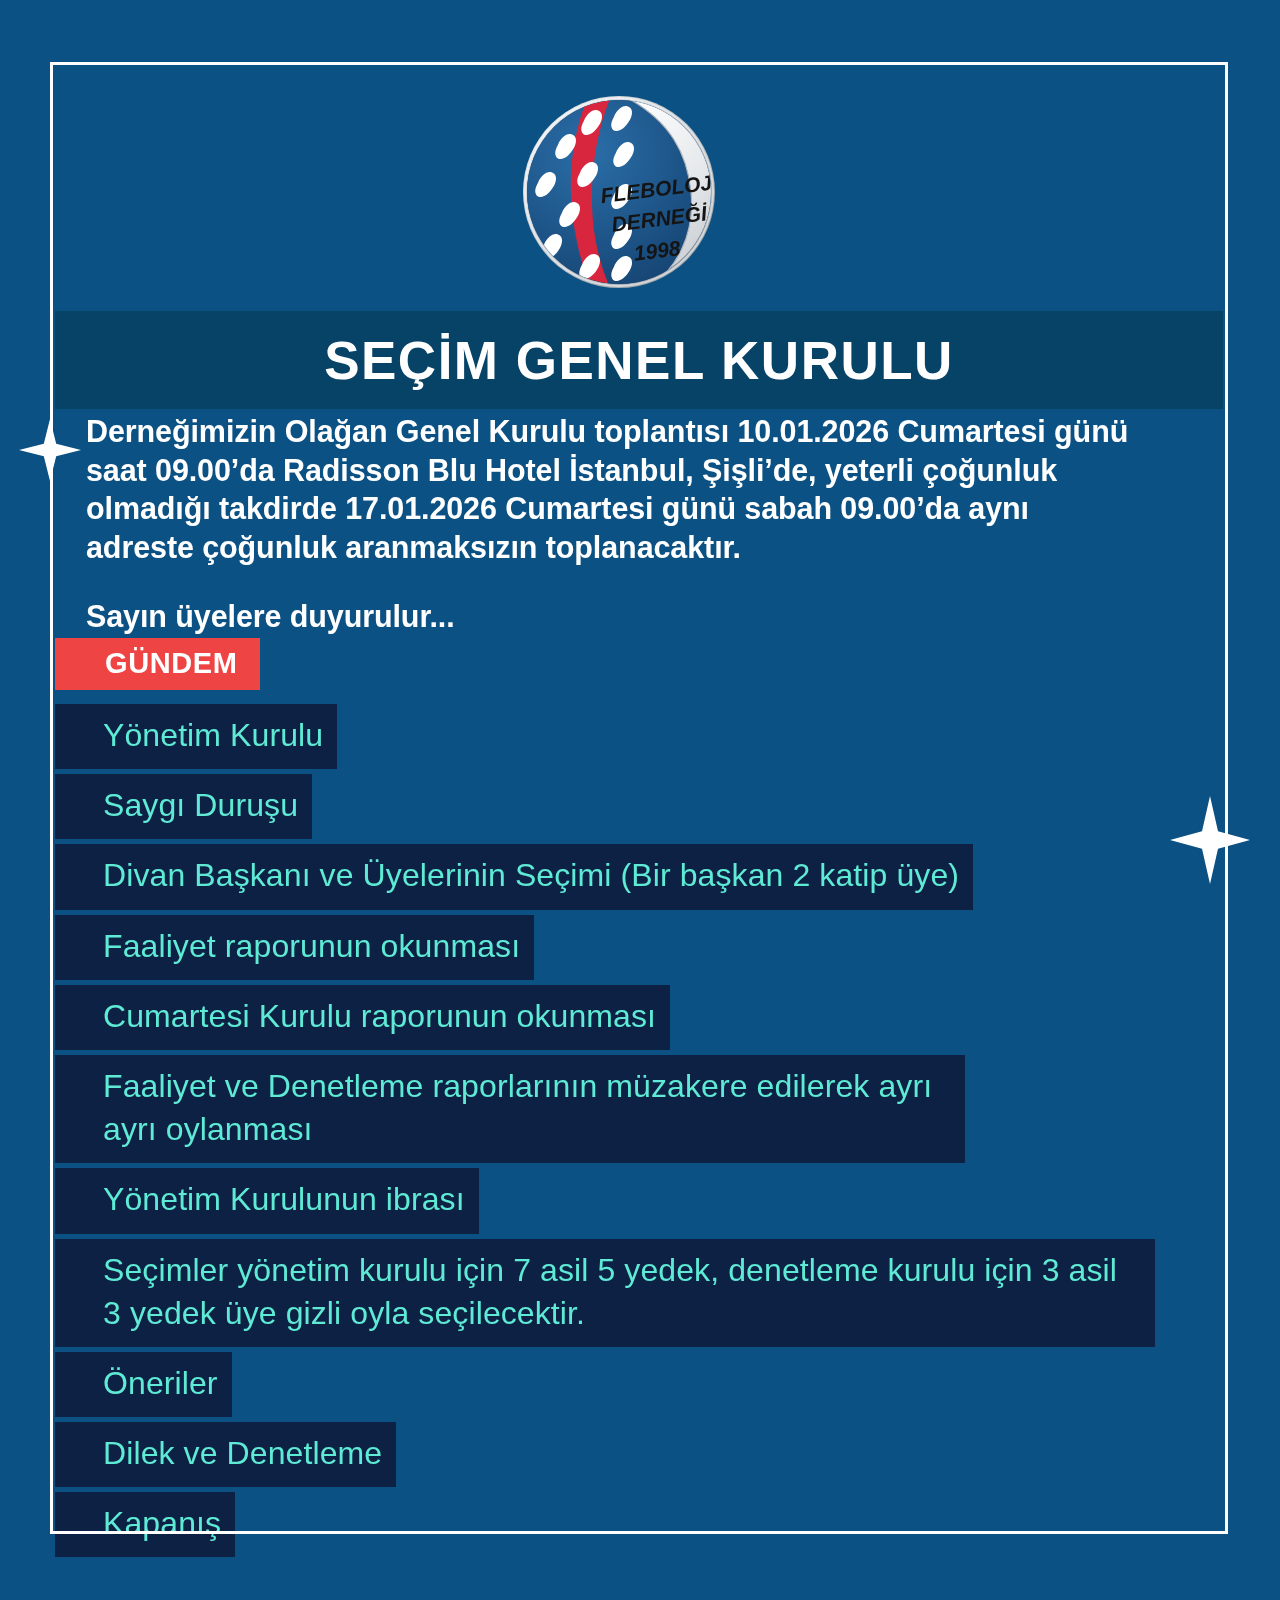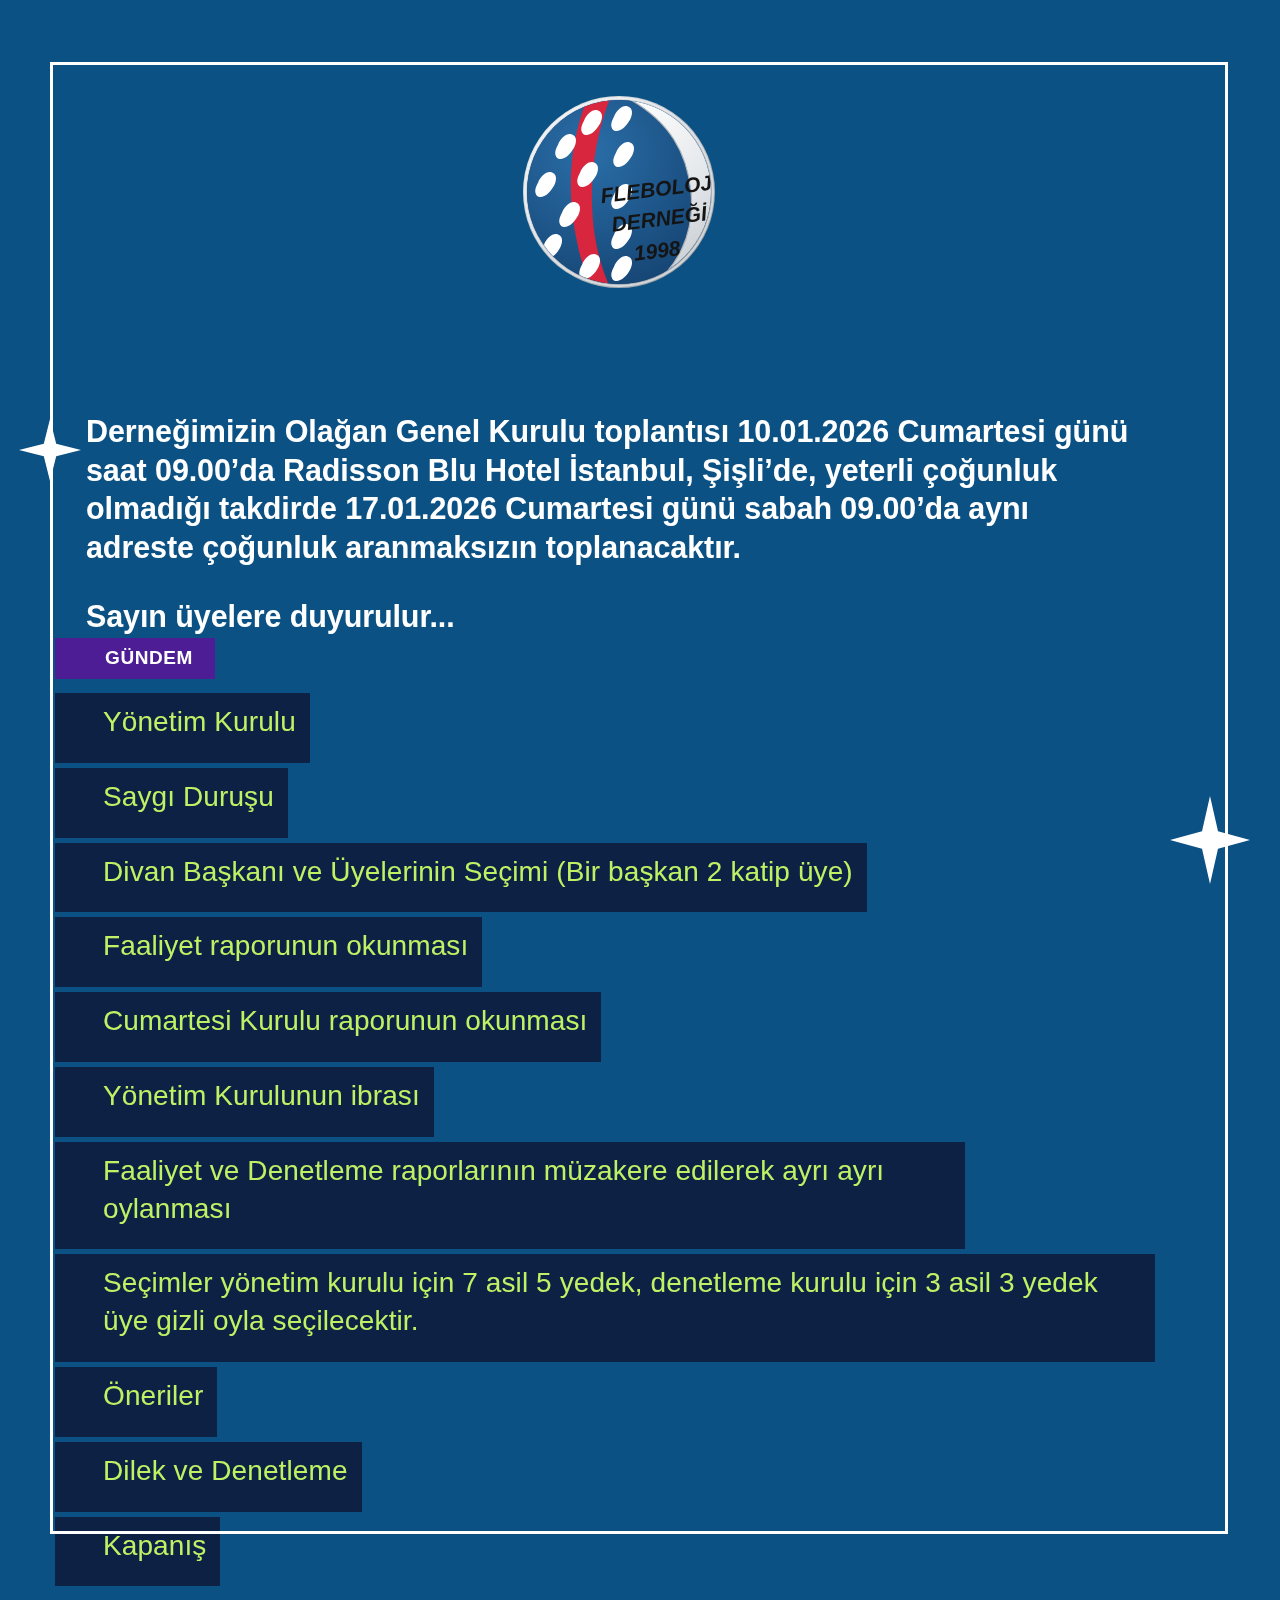--- a/index.html
+++ b/index.html
@@ -97,41 +97,41 @@
 
   
   .agenda {
     position:absolute;
     left:55px; top:638px;
     width:1168px;
     z-index:3;
   }
   .agenda-badge {
     display:inline-block;
-    background:#4c1d95;
-    color:#ffffff;
-    font-size:19px;
+    background:#ef4444;
+    color:#ffffff;
+    font-size:29px;
     font-weight:bold;
     letter-spacing:0.6px;
     padding:9px 22px 10px 50px;
     margin-bottom:14px;
   }
   .agenda-list { list-style:none; }
   .agenda-list li {
     display:block;
     margin-bottom:5px;
   }
   .agenda-item {
     display:inline-block;
     background:#0d2145;
-    color:#bef264;
-    font-size:28px;
+    color:#5eead4;
+    font-size:32px;
     font-weight:400;
     line-height:1.35;
-    padding:10px 14px 22px 48px;
+    padding:10px 14px 12px 48px;
     letter-spacing:0.1px;
   }
   .agenda-item.wide { display:block; max-width:910px; }
   .agenda-item.widest { display:block; max-width:1100px; }
 </style>
 </head>
 <body>
 
 <div class="poster">
 
@@ -194,38 +194,41 @@
           <text x="141" y="104" font-size="21" transform="rotate(-7 141 104)">FLEBOLOJİ</text>
           <text x="141" y="134" font-size="21" transform="rotate(-7 141 134)">DERNEĞİ</text>
           <text x="139" y="166" font-size="21" transform="rotate(-7 139 166)">1998</text>
         </g>
       </g>
 
       <circle cx="100" cy="100" r="94" fill="none" stroke="#ffffff" stroke-opacity="0.55" stroke-width="2"></circle>
     </svg>
   </div>
 
+  <div class="title-band">
+    <h1>SEÇİM GENEL KURULU</h1>
+  </div>
 
   <div class="body-text">
     <p class="lead">Derneğimizin Olağan Genel Kurulu toplantısı 10.01.2026 Cumartesi günü saat 09.00’da Radisson Blu Hotel İstanbul, Şişli’de, yeterli çoğunluk olmadığı takdirde 17.01.2026 Cumartesi günü sabah 09.00’da aynı adreste çoğunluk aranmaksızın toplanacaktır.</p>
     <p class="notice">Sayın üyelere duyurulur...</p>
   </div>
 
   <div class="agenda">
     <div class="agenda-badge">GÜNDEM</div>
     <ul class="agenda-list">
         <li><span class="agenda-item">Yönetim Kurulu</span></li>
         <li><span class="agenda-item">Saygı Duruşu</span></li>
         <li><span class="agenda-item">Divan Başkanı ve Üyelerinin Seçimi (Bir başkan 2 katip üye)</span></li>
         <li><span class="agenda-item">Faaliyet raporunun okunması</span></li>
         <li><span class="agenda-item">Cumartesi Kurulu raporunun okunması</span></li>
-        <li><span class="agenda-item">Yönetim Kurulunun ibrası</span></li>
         <li>
           <span class="agenda-item wide">Faaliyet ve Denetleme raporlarının müzakere edilerek ayrı ayrı oylanması</span>
         </li>
+        <li><span class="agenda-item">Yönetim Kurulunun ibrası</span></li>
         <li>
           <span class="agenda-item widest">Seçimler yönetim kurulu için 7 asil 5 yedek, denetleme kurulu için 3 asil 3 yedek üye gizli oyla seçilecektir.</span>
         </li>
         <li><span class="agenda-item">Öneriler</span></li>
         <li><span class="agenda-item">Dilek ve Denetleme</span></li>
         <li><span class="agenda-item">Kapanış</span></li>
       </ul>
   </div>
 
 </div>

